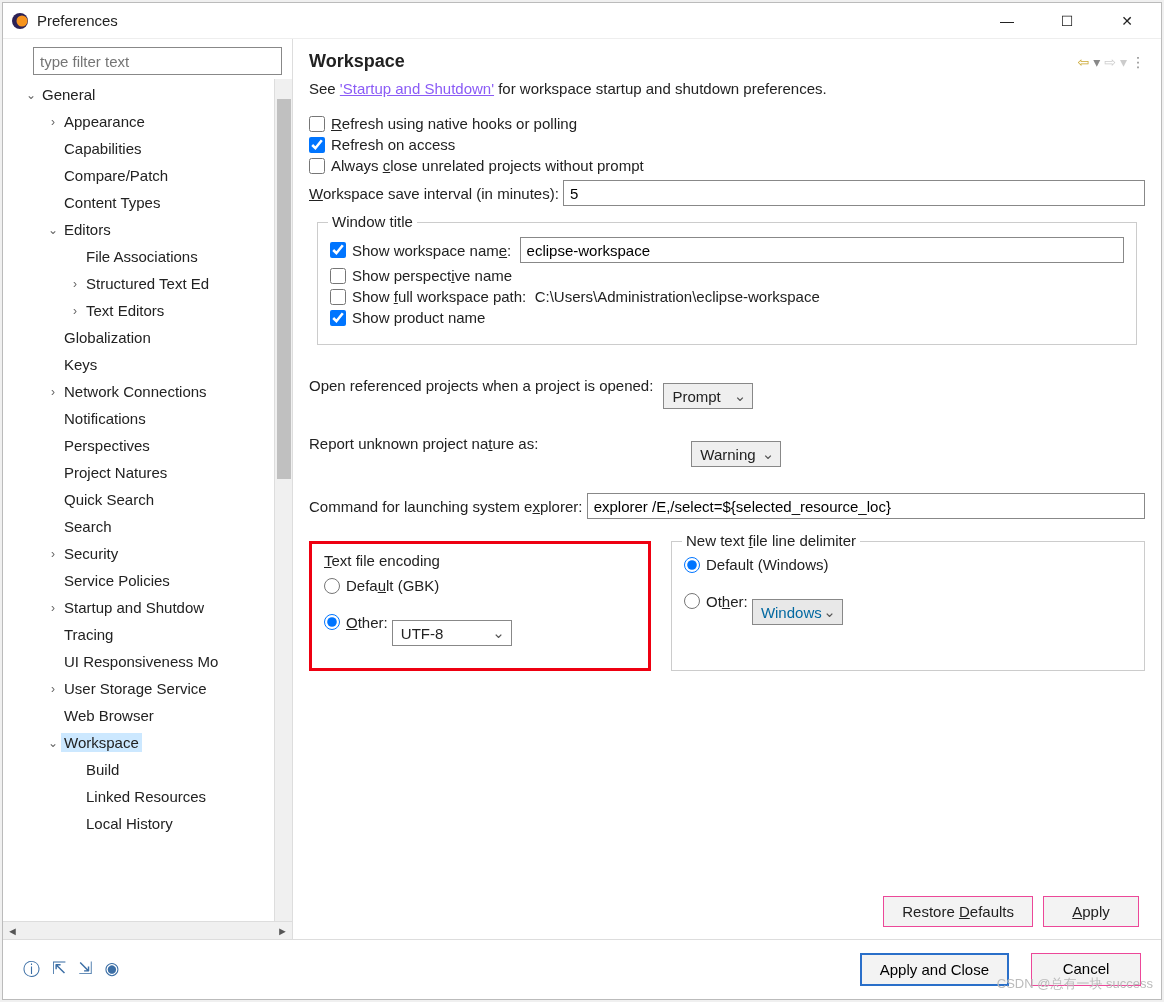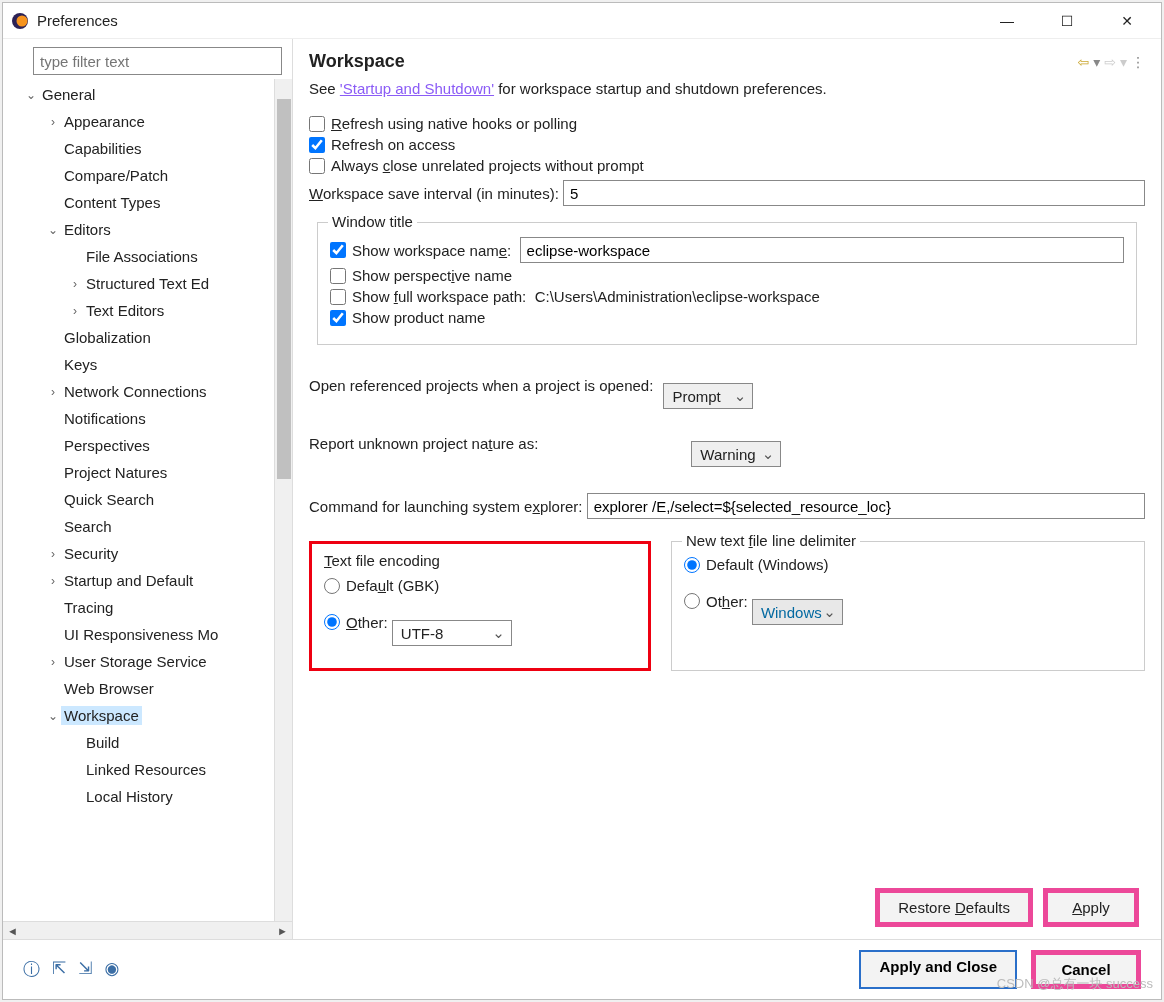--- a/index.html
+++ b/index.html
@@ -39,24 +39,24 @@
 .row label { cursor: default; }
 .txt { border: 1px solid #888; height: 26px; padding: 2px 6px; font-size: 15px; background: #fff; }
 .group { border: 1px solid #ccc; margin: 16px 8px; padding: 10px 12px 14px 12px; position: relative; }
 .group .legend { position: absolute; top: -10px; left: 10px; background: #fff; padding: 0 4px; font-size: 15px; }
 .sel { border: 1px solid #888; background: #efefef; height: 26px; padding: 2px 20px 2px 8px; font-size: 15px; position: relative; display: inline-flex; align-items: center; min-width: 90px; margin-top: 22px; }
 .sel::after { content: "⌄"; position: absolute; right: 6px; color: #555; }
 .sel.disabled { color: #0369a1; background: #e8e8e8; }
 .two-col { display: flex; gap: 20px; }
 .enc-box { border: 3px solid #e01; padding: 8px 12px 18px 12px; width: 342px; }
 .btns-row { position: absolute; right: 22px; bottom: 72px; display: flex; gap: 10px; }
-.btn { border: 5px solid #ec4899; background: #f3f3f3; padding: 6px 18px; font-size: 15px; cursor: default; }
+.btn { border: 1px solid #ec4899; background: #f3f3f3; padding: 6px 18px; font-size: 15px; cursor: default; }
 .footer { position: absolute; bottom: 0; left: 0; right: 0; height: 60px; border-top: 1px solid #ddd; display: flex; align-items: center; padding: 0 20px; }
 .footer-icons { display: flex; gap: 12px; color: #3b6ea5; font-size: 17px; }
-.footer-btns { margin-left: auto; display: flex; gap: 14px; font-weight: bold; }
+.footer-btns { margin-left: auto; display: flex; gap: 22px; }
 .footer .btn.primary { border: 2px solid #2a6fc9; }
 .watermark { position: absolute; right: 8px; bottom: 6px; color: #bbb; font-size: 13px; pointer-events: none; }
 .underline { text-decoration: underline; }
 </style>
 </head>
 <body>
 
 <div class="window">
 
   <div class="titlebar">
@@ -145,22 +145,26 @@
             </div>
             <div class="node d1">
               <span class="arrow"></span>
               <span class="label">Search</span>
             </div>
             <div class="node d1">
               <span class="arrow">›</span>
               <span class="label">Security</span>
             </div>
             <div class="node d1">
-              <span class="arrow">›</span>
-              <span class="label">Startup and Default</span>
+              <span class="arrow"></span>
+              <span class="label">Service Policies</span>
+            </div>
+            <div class="node d1">
+              <span class="arrow">›</span>
+              <span class="label">Startup and Shutdow</span>
             </div>
             <div class="node d1">
               <span class="arrow"></span>
               <span class="label">Tracing</span>
             </div>
             <div class="node d1">
               <span class="arrow"></span>
               <span class="label">UI Responsiveness Mo</span>
             </div>
             <div class="node d1">

